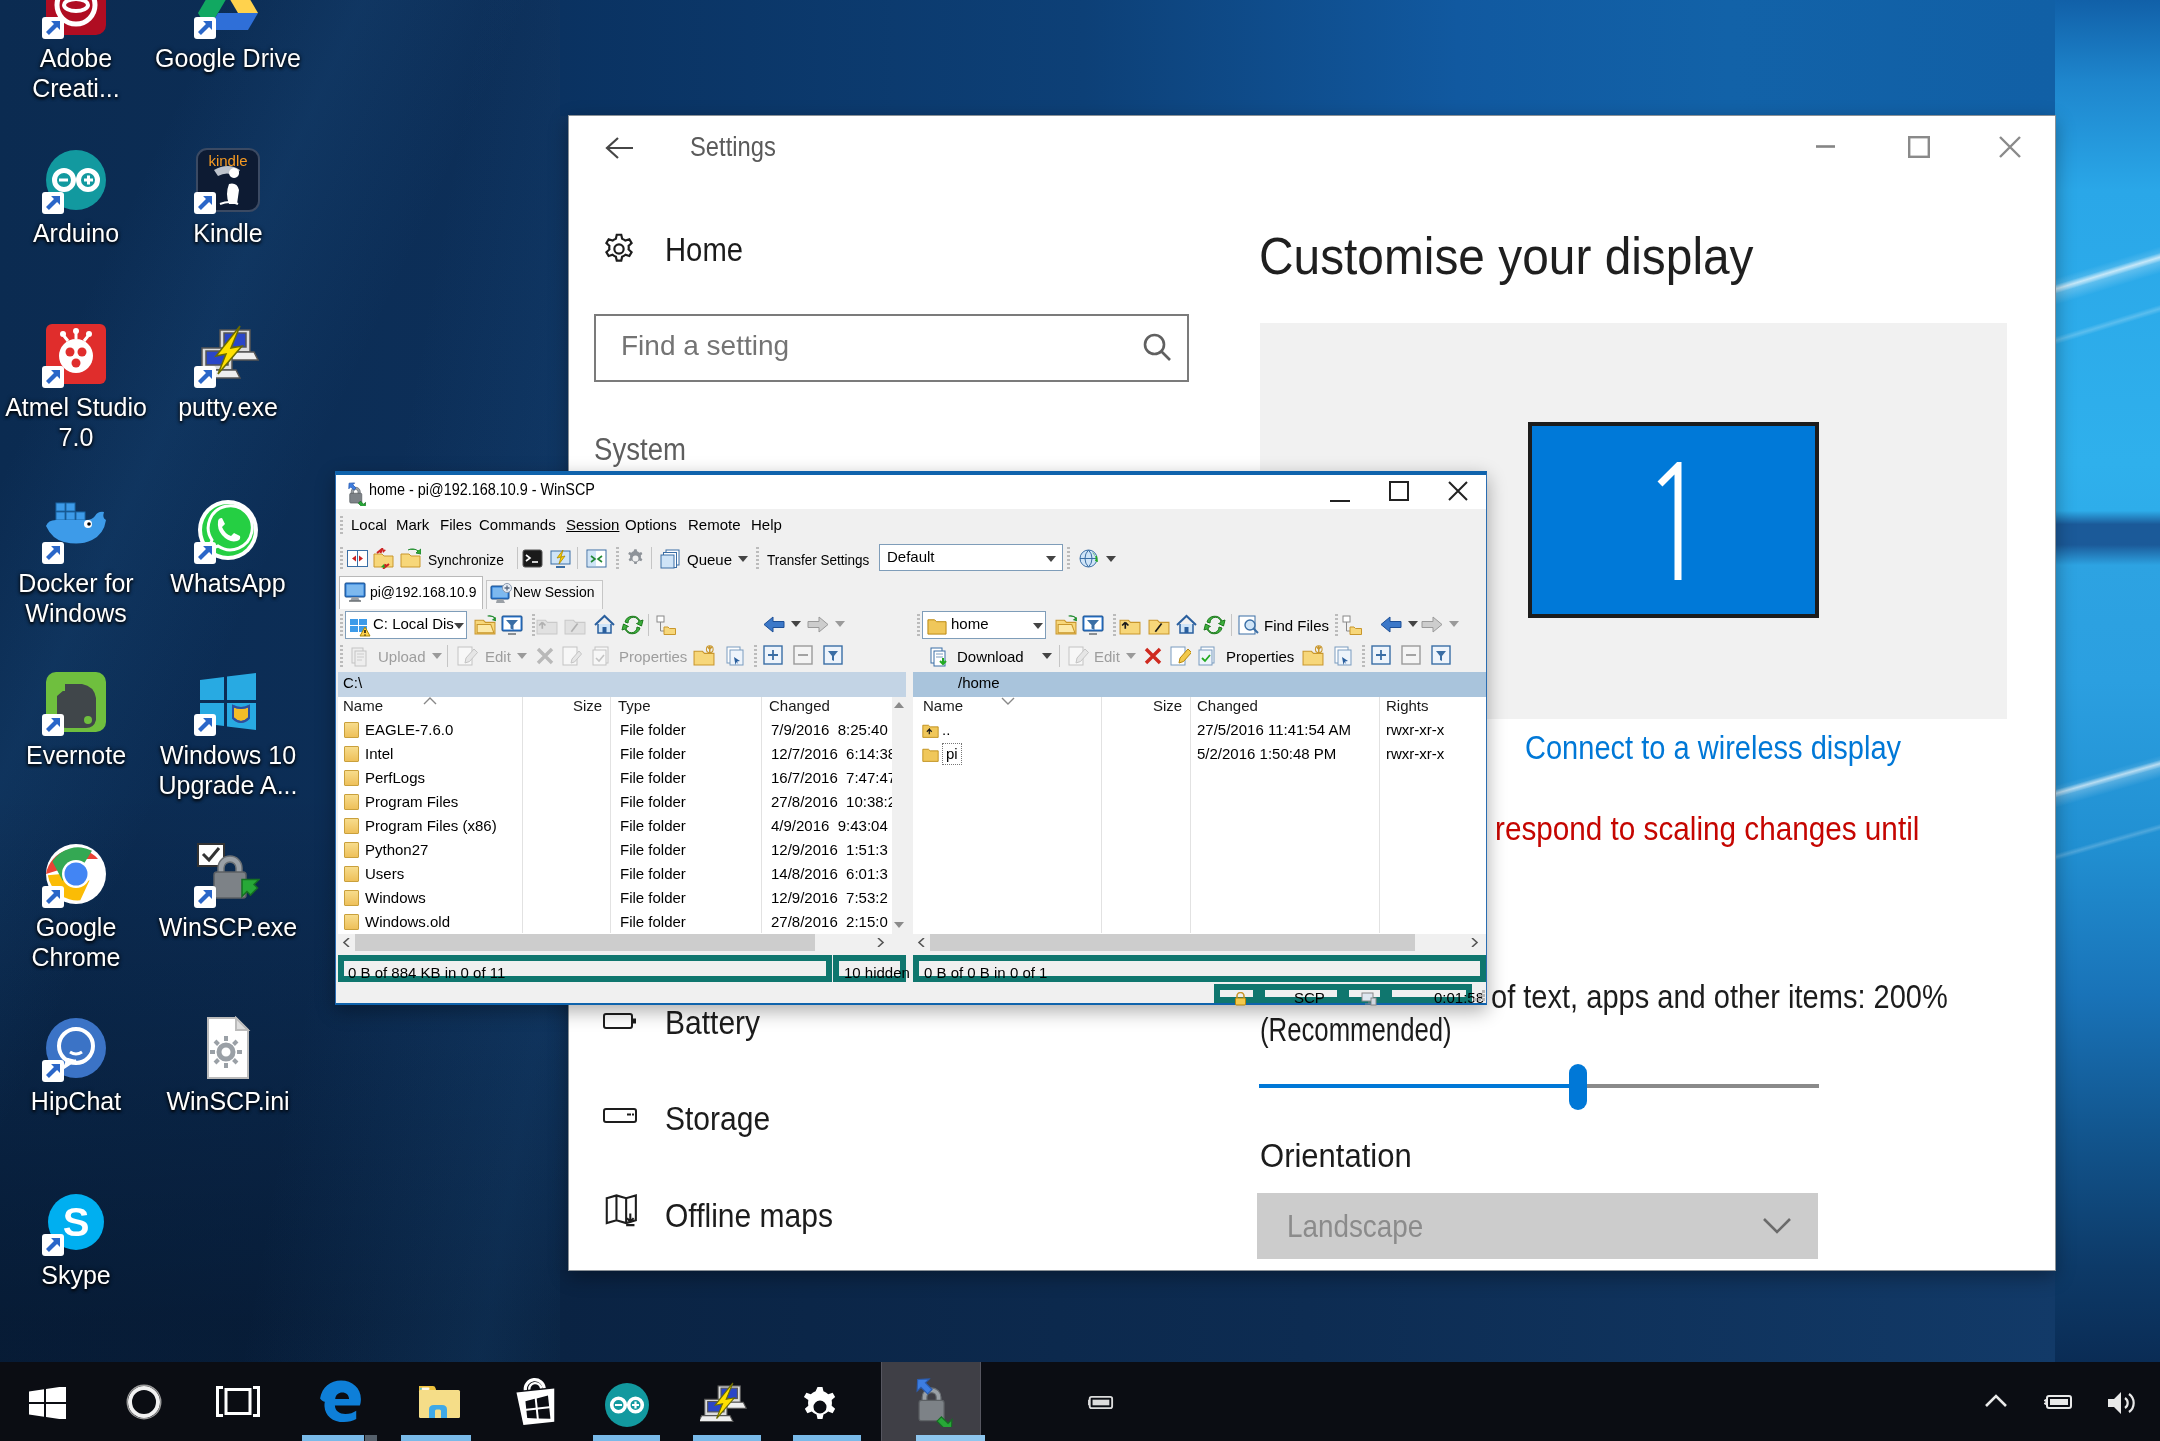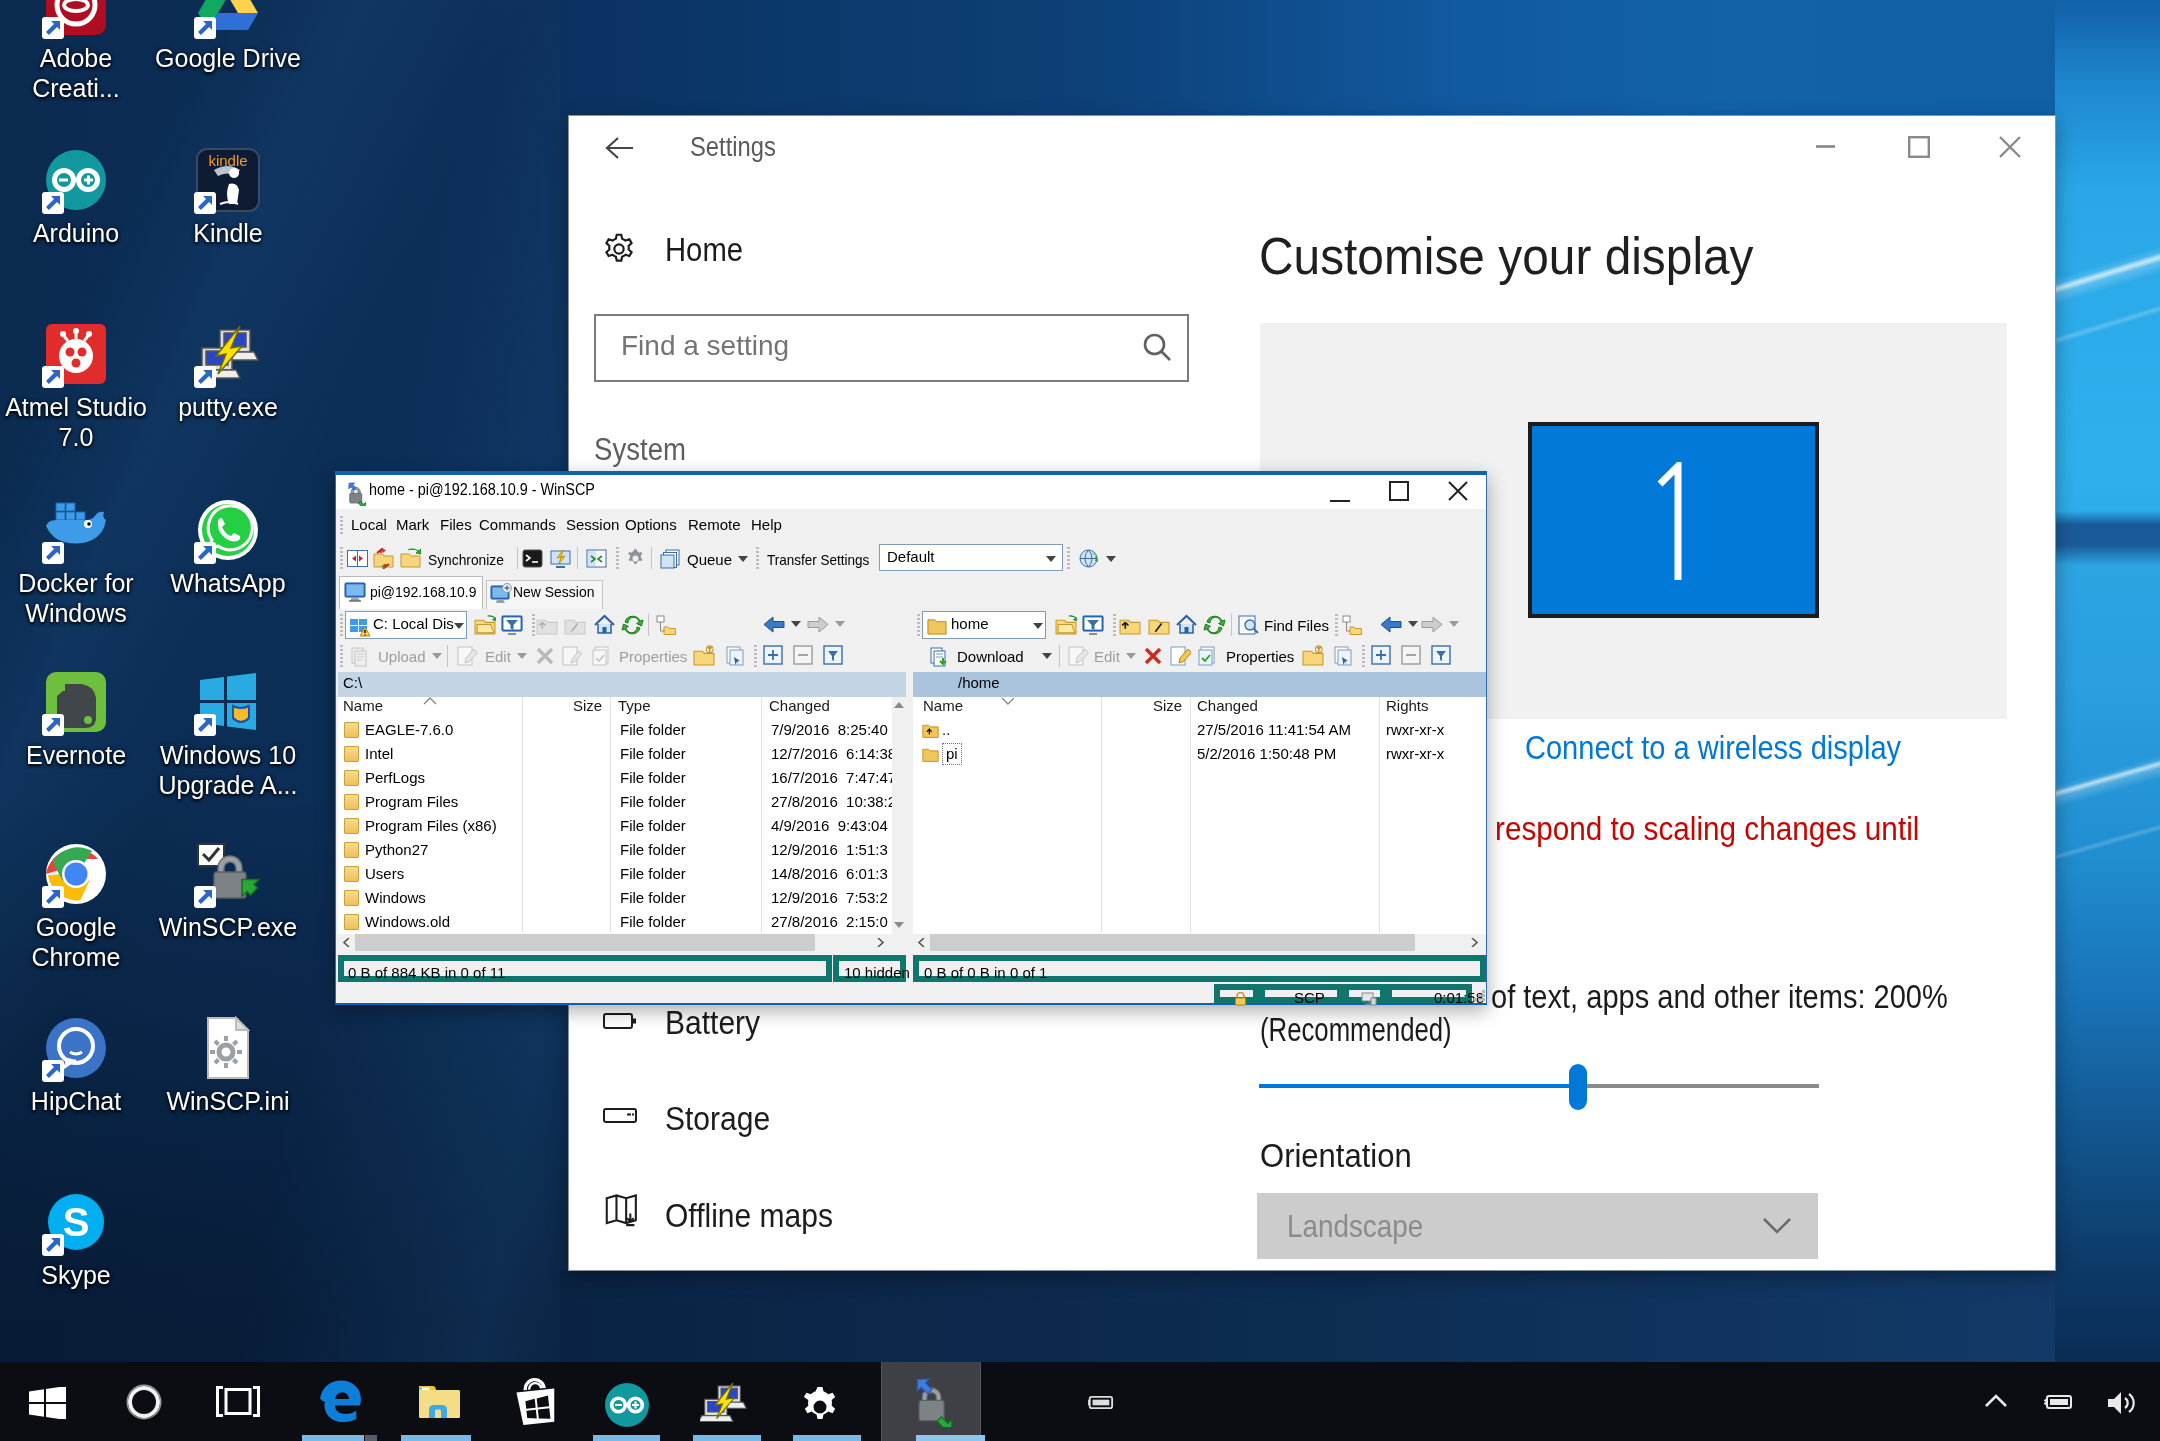--- a/index.html
+++ b/index.html
@@ -353,21 +353,21 @@
       </svg>
   <svg class="abs" style="left:1112px;top:6px" width="20" height="20">
         <path d="M1 1 L19 19 M19 1 L1 19" stroke="#222" stroke-width="2"></path>
       </svg>
 
   <div class="grip" style="left:4px;top:41px;height:20px;"></div>
   <div class="t" style="left:15px;top:41px;">Local</div>
   <div class="t" style="left:60px;top:41px;">Mark</div>
   <div class="t" style="left:104px;top:41px;">Files</div>
   <div class="t" style="left:143px;top:41px;">Commands</div>
-  <div class="t" style="left:230px;top:41px;">Session</div>
+  <div class="t" style="left:230px;top:41px;text-decoration:underline;">Session</div>
   <div class="t" style="left:289px;top:41px;">Options</div>
   <div class="t" style="left:352px;top:41px;">Remote</div>
   <div class="t" style="left:415px;top:41px;">Help</div>
 
   <div class="grip" style="left:4px;top:72px;height:22px;"></div>
   <svg class="abs" style="left:11px;top:73px" width="21" height="21" viewBox="0 0 21 21">
         <rect x=".5" y="2.5" width="20" height="16" fill="#fff" stroke="#3a6ea5"></rect>
         <path d="M10.5 3 v15" stroke="#3a6ea5"></path>
         <path d="M5 10.5 l4 -3 v6 Z" fill="#c22"></path>
         <path d="M16 10.5 l-4 -3 v6 Z" fill="#c22"></path>

